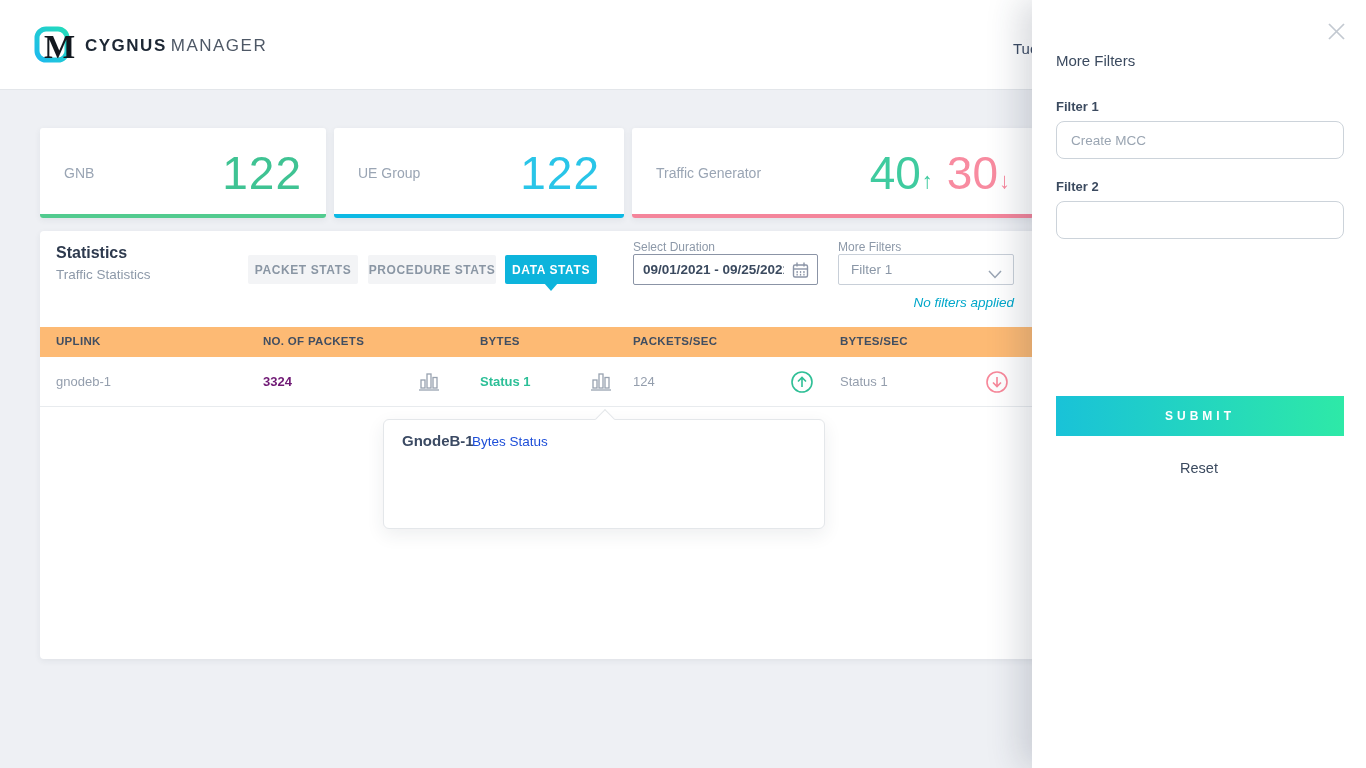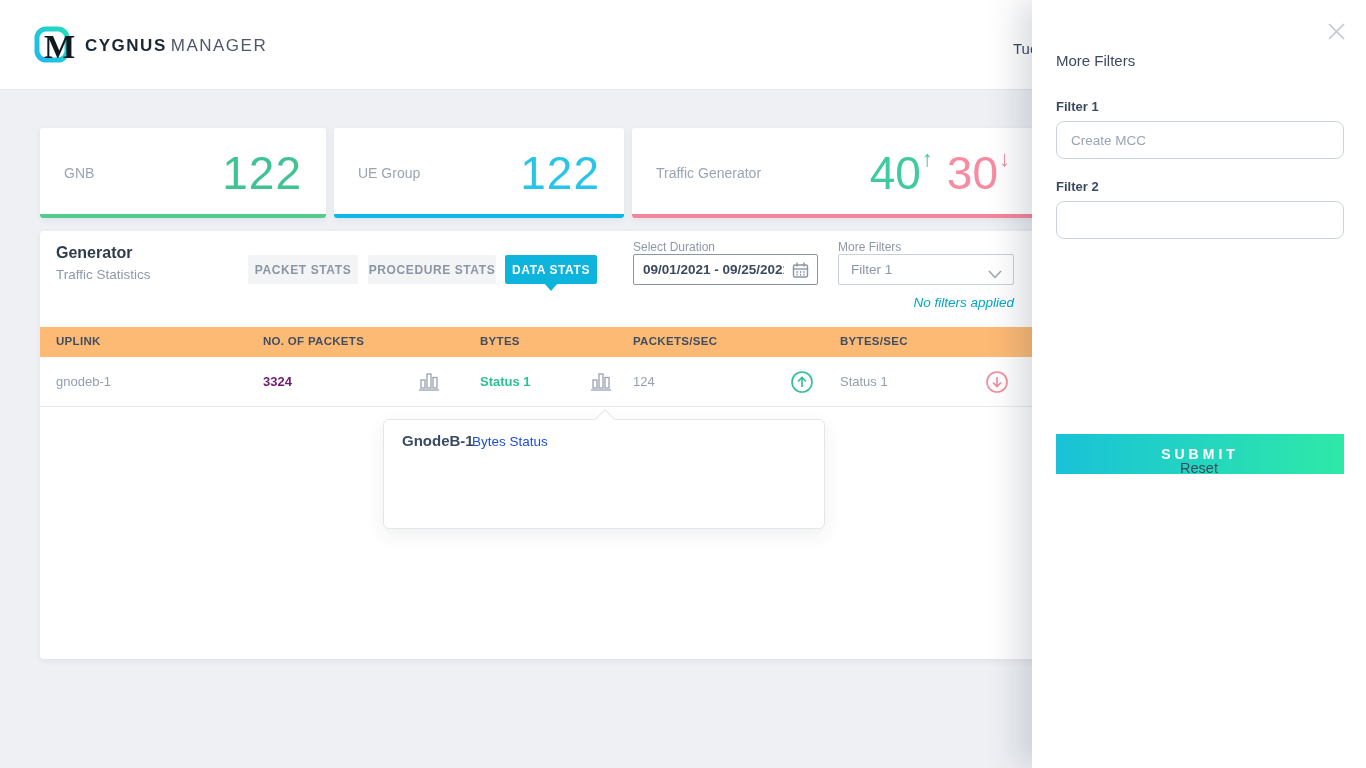--- a/index.html
+++ b/index.html
@@ -17,21 +17,21 @@
 
   
   .card { position:absolute; top:128px; height:90px; background:#ffffff; border-radius:3px; box-shadow:0 2px 6px rgba(40,50,70,.07); display:flex; align-items:center; justify-content:space-between; padding:0 24px; }
   .card-accent { position:absolute; left:0; bottom:0; width:100%; height:4px; border-radius:0 0 3px 3px; }
   .card-label { font-size:14px; color:#9aa5b4; }
   .card-value { font-size:46px; font-weight:400; letter-spacing:1px; }
   .card1 { left:40px; width:286px; }
   .card2 { left:334px; width:290px; }
   .card3 { left:632px; width:402px; }
   .tg-values { display:flex; align-items:center; gap:14px; }
-  .tg-num { font-size:46px; font-weight:200; display:flex; }
+  .tg-num { font-size:46px; font-weight:200; display:flex; align-items:flex-end; }
   .tg-arrow { font-size:22px; font-weight:400; margin-bottom:6px; margin-left:1px; }
 
   
   .stats-card { position:absolute; left:40px; top:231px; width:1286px; height:428px; background:#ffffff; border-radius:4px; box-shadow:0 2px 6px rgba(40,50,70,.07); }
   .stats-title { position:absolute; left:16px; top:13px; font-size:16px; font-weight:700; color:#2e3a4e; }
   .stats-subtitle { position:absolute; left:16px; top:36px; font-size:13.5px; color:#8d99a9; }
 
   .tab { position:absolute; top:24px; height:29px; display:flex; align-items:center; justify-content:center; font-size:12px; font-weight:700; letter-spacing:.6px; color:#8a96a4; background:#f3f4f6; cursor:pointer; border-radius:2px; }
   .tab1 { left:208px; width:110px; }
   .tab2 { left:328px; width:128px; }
@@ -69,21 +69,21 @@
 
   
   .panel { position:absolute; left:1032px; top:0; width:334px; height:768px; background:#ffffff; box-shadow:-12px 0 32px rgba(40,50,70,.18); z-index:10; }
   .panel-close { position:absolute; right:21px; top:23px; cursor:pointer; }
   .panel-title { position:absolute; left:24px; top:52px; font-size:15px; color:#3b4a5f; }
   .f-label { position:absolute; left:24px; font-size:13px; font-weight:700; color:#3b4a5f; }
   .f1-label { top:99px; } .f2-label { top:179px; }
   .f-input { position:absolute; left:24px; width:288px; height:38px; border:1px solid #ccd3da; border-radius:8px; padding:0 14px; font-size:13.5px; color:#3b4a5f; outline:none; font-family:"Liberation Sans", sans-serif; background:#fff; }
   .f-input::placeholder { color:#9aa5b2; }
   .f1-input { top:121px; } .f2-input { top:201px; }
-  .submit-btn { position:absolute; left:24px; top:434px; width:288px; height:40px; border:none; background:linear-gradient(90deg,#19c2d8 0%,#2ee9a7 100%); color:#ffffff; font-size:14px; font-weight:700; letter-spacing:4px; cursor:pointer; font-family:"Liberation Sans", sans-serif; }
+  .submit-btn { position:absolute; left:24px; top:396px; width:288px; height:40px; border:none; background:linear-gradient(90deg,#19c2d8 0%,#2ee9a7 100%); color:#ffffff; font-size:12px; font-weight:700; letter-spacing:4px; cursor:pointer; font-family:"Liberation Sans", sans-serif; }
   .reset-link { position:absolute; left:0; top:460px; width:334px; text-align:center; font-size:14.5px; color:#3b4a5f; cursor:pointer; }
 </style>
 </head>
 <body>
 
 <div class="header">
   <div class="logo-wrap">
     <div class="logo-badge">
       <svg width="44" height="44" viewBox="0 0 44 44">
         <defs>
@@ -124,21 +124,21 @@
     </span>
     <span class="tg-num" style="color:#f88ba0;">
       <span>30</span>
         <span class="tg-arrow">↓</span>
     </span>
   </span>
   <div class="card-accent" style="background:#f4859b;"></div>
 </div>
 
 <div class="stats-card">
-  <div class="stats-title">Generator</div>
+  <div class="stats-title">Statistics</div>
   <div class="stats-subtitle">Traffic Statistics</div>
 
   <div class="tab tab1">PACKET STATS</div>
   <div class="tab tab2">PROCEDURE STATS</div>
   <div class="tab tab3 active">DATA STATS</div>
 
   <div class="field-label duration-label">Select Duration</div>
   <div class="duration-box">
     <input type="text" value="09/01/2021 - 09/25/2021" style="">
     <span class="cal">

